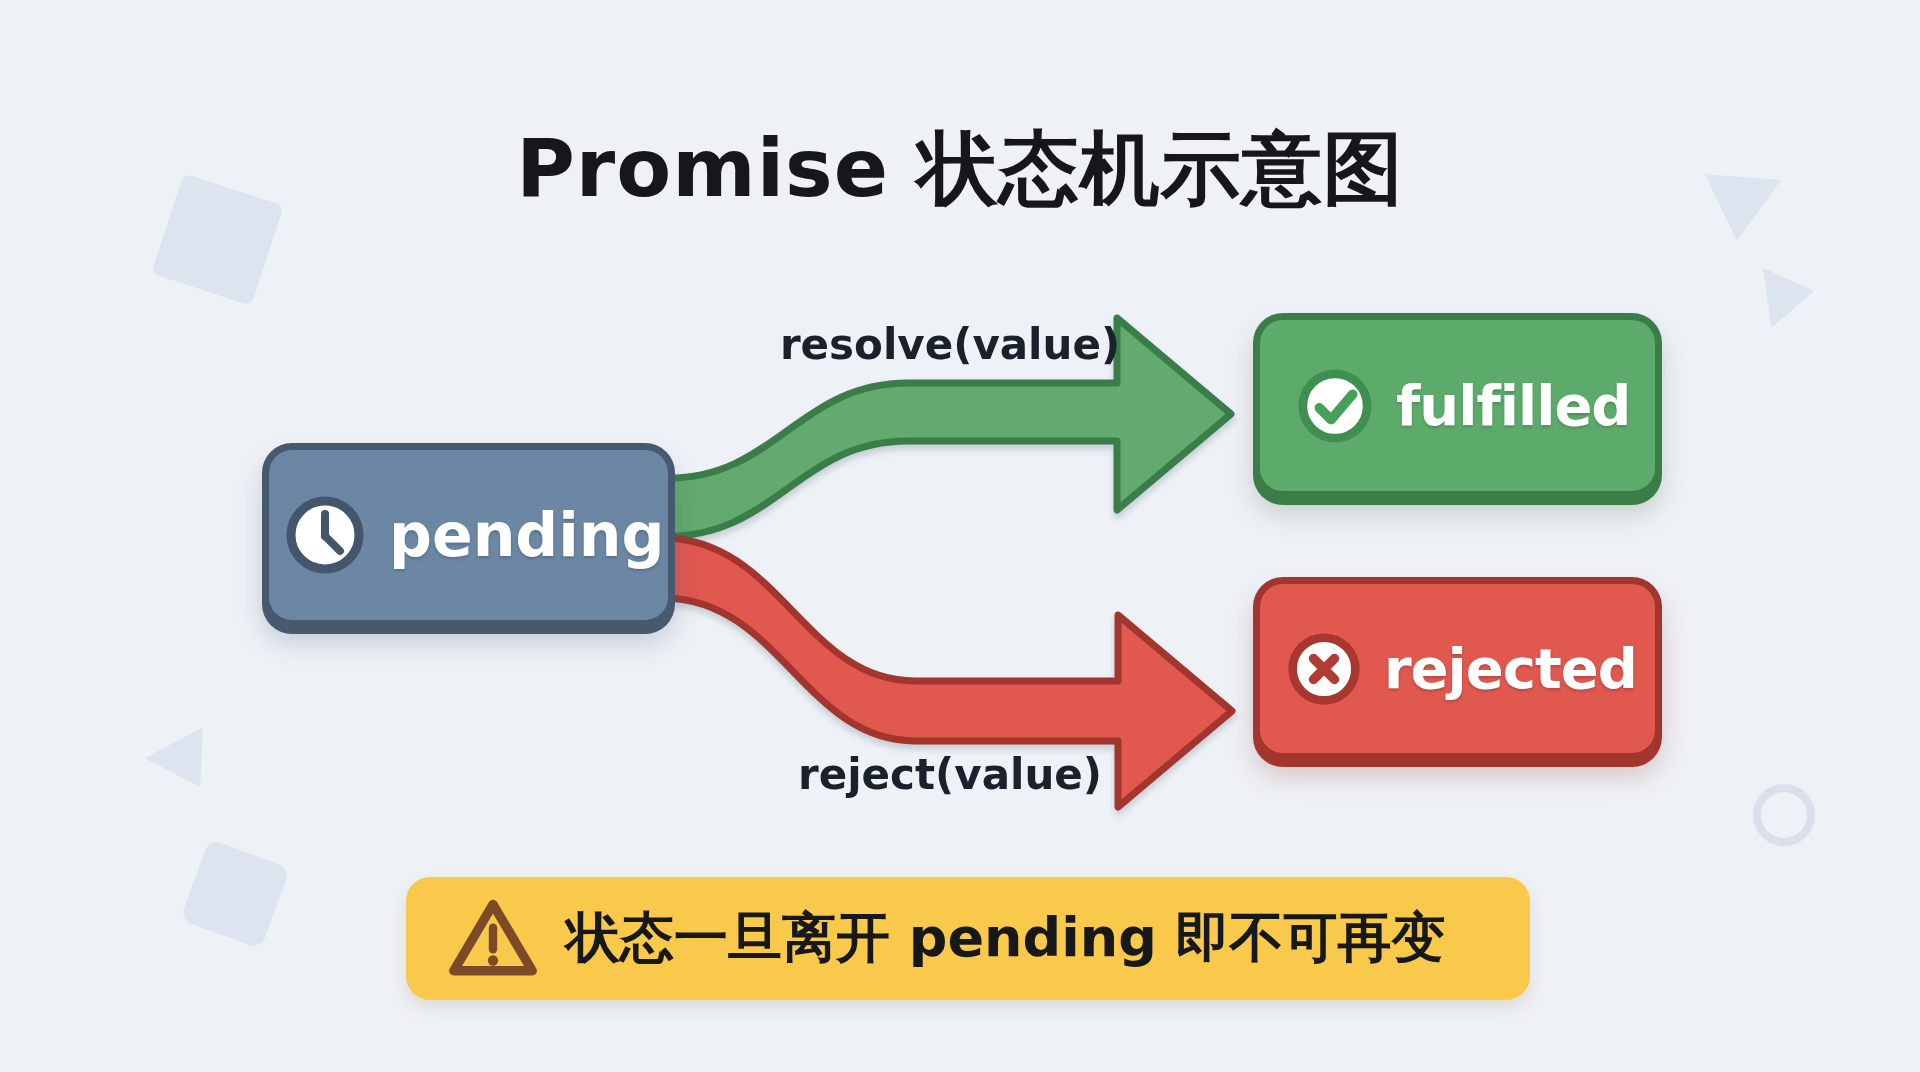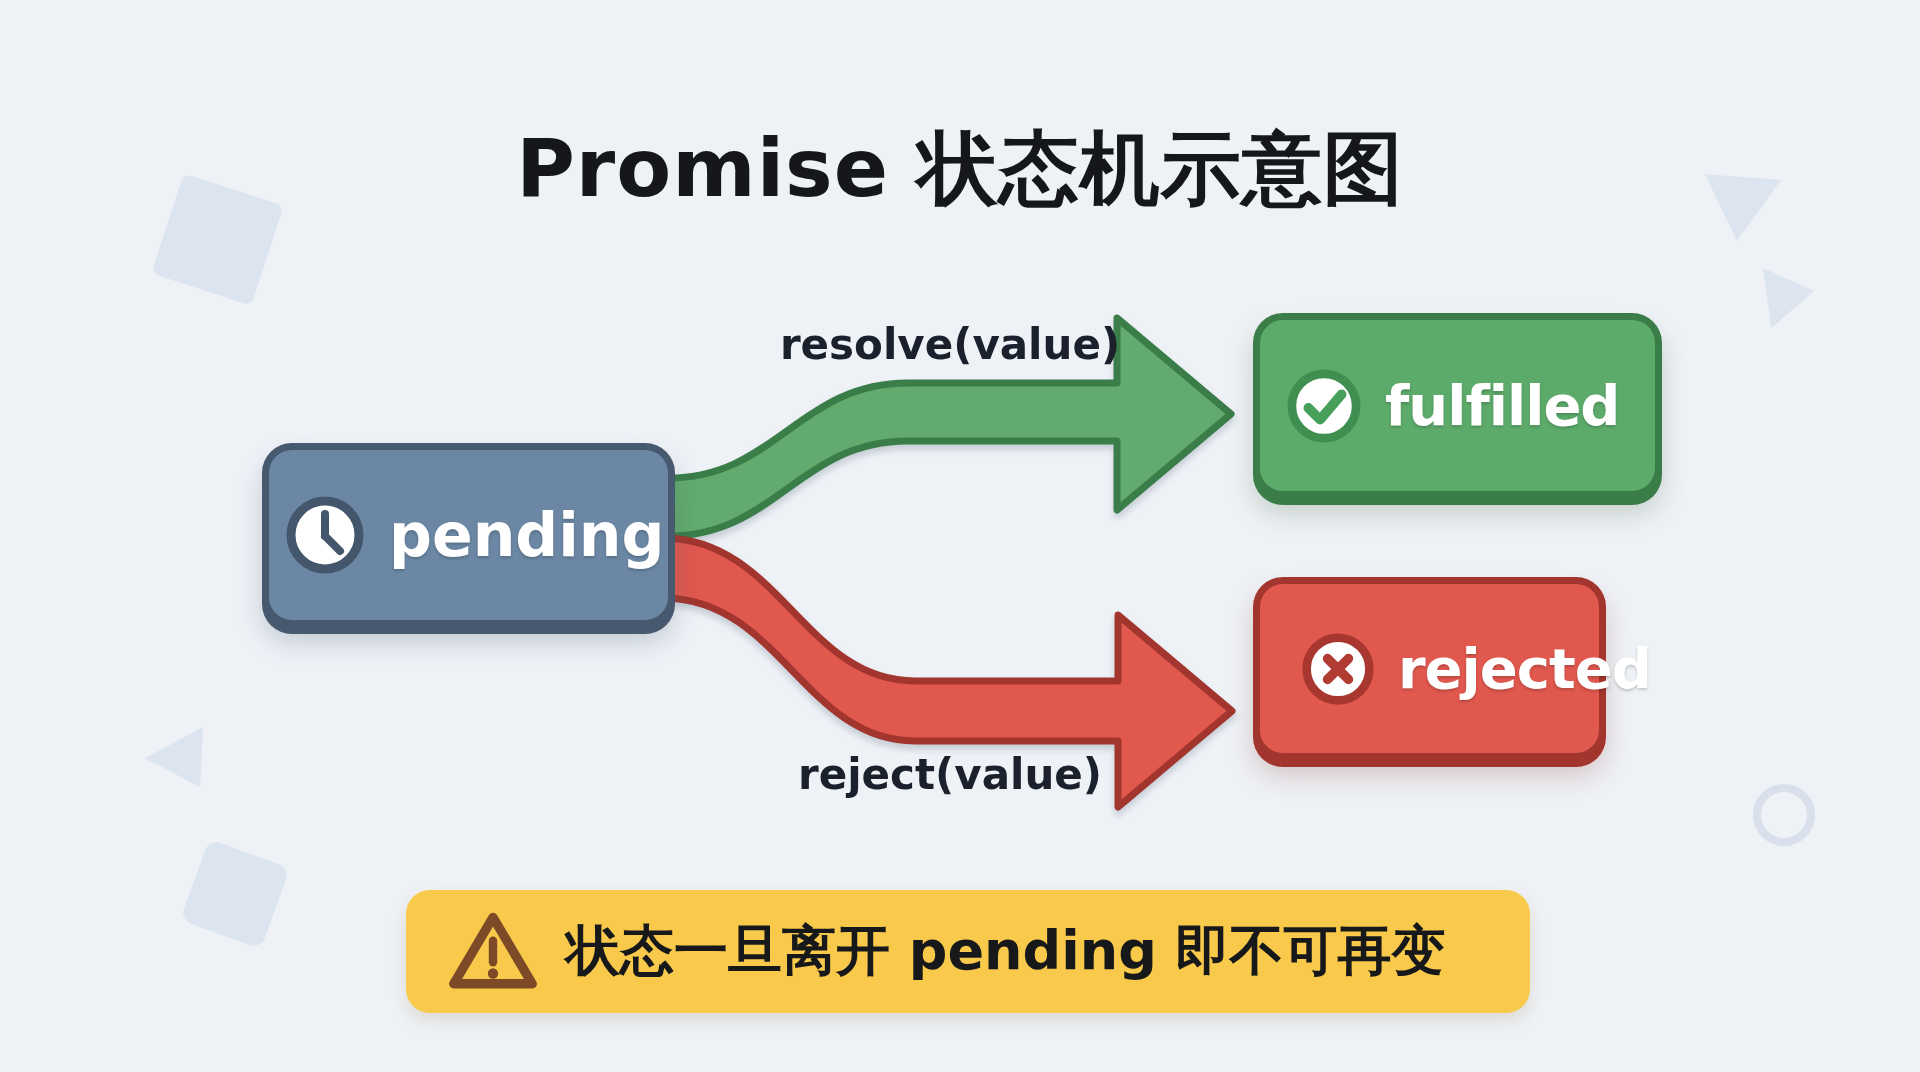--- a/index.html
+++ b/index.html
@@ -41,36 +41,35 @@
   .state.pending{
     left:262px;top:443px;width:413px;height:184px;
     background:#6b87a4;border:7px solid #47596f;
     box-shadow:0 7px 0 #47596f,0 16px 24px rgba(80,100,120,0.25);
     box-sizing:border-box;font-size:60px;padding-left:16px;gap:24px;
   }
   .state.fulfilled{
     left:1253px;top:313px;width:409px;height:185px;
     background:#5dab6b;border:7px solid #3a7d49;
     box-shadow:0 7px 0 #3a7d49,0 16px 24px rgba(80,110,80,0.25);
-    box-sizing:border-box;font-size:56px;padding-left:25px;gap:22px;letter-spacing:-1px;
+    box-sizing:border-box;font-size:56px;padding-left:36px;gap:22px;letter-spacing:-1px;
   }
   .state.rejected{
-    left:1253px;top:577px;width:353px;height:183px;
+    left:1253px;top:577px;width:409px;height:183px;
     background:#e0584e;border:7px solid #a2352d;
     box-shadow:0 7px 0 #a2352d,0 16px 24px rgba(140,70,60,0.25);
-    box-sizing:border-box;font-size:56px;padding-left:40px;gap:22px;letter-spacing:-1px;
+    box-sizing:border-box;font-size:56px;padding-left:26px;gap:22px;letter-spacing:-1px;
   }
   .state .icon{flex:0 0 auto;display:block;line-height:0;}
   
   .note{
     position:absolute;left:406px;top:877px;width:1124px;height:123px;
     background:#f8c94a;border-radius:24px;box-sizing:border-box;
     display:flex;align-items:center;gap:26px;padding-left:40px;
     box-shadow:0 8px 16px rgba(150,130,60,0.18);
-    margin-top:13px;
   }
   .note .txt{font-size:54px;font-weight:bold;color:#17181a;white-space:nowrap;}
   .note .icon{flex:0 0 auto;line-height:0;}
 </style>
 </head>
 <body>
 
 <div class="stage">
 
   <div class="shape diamond1"></div>

